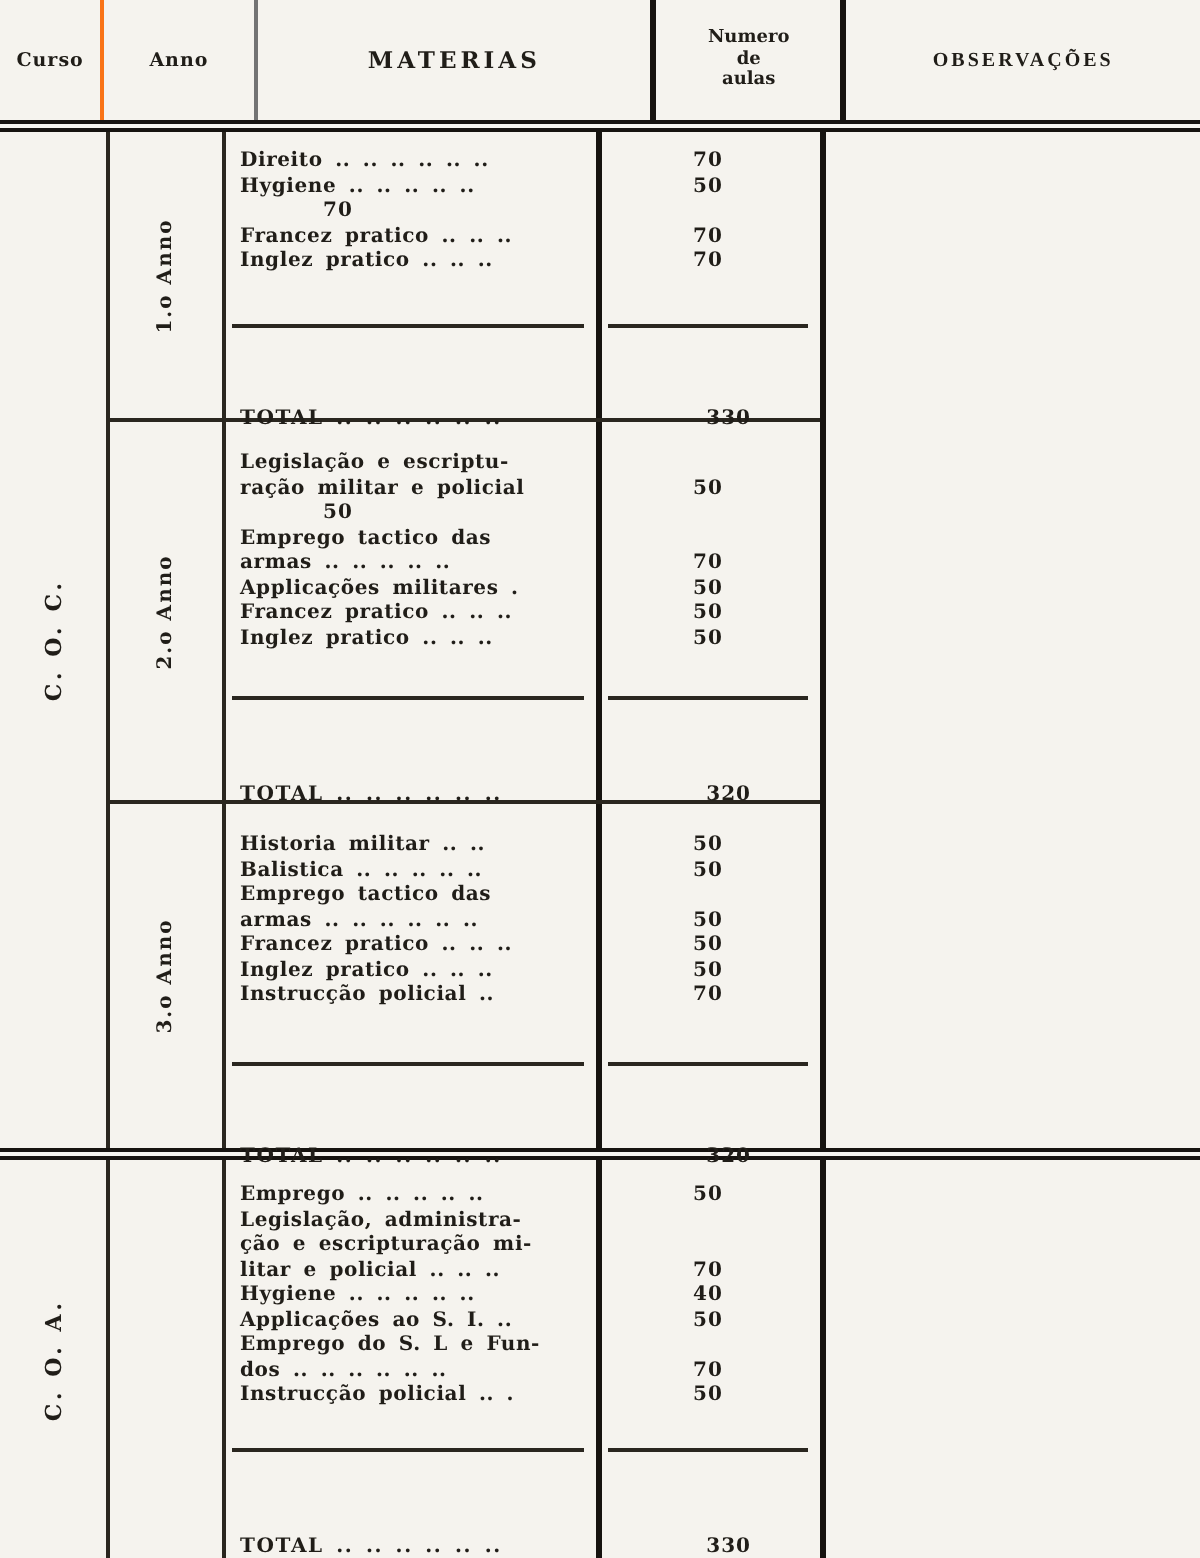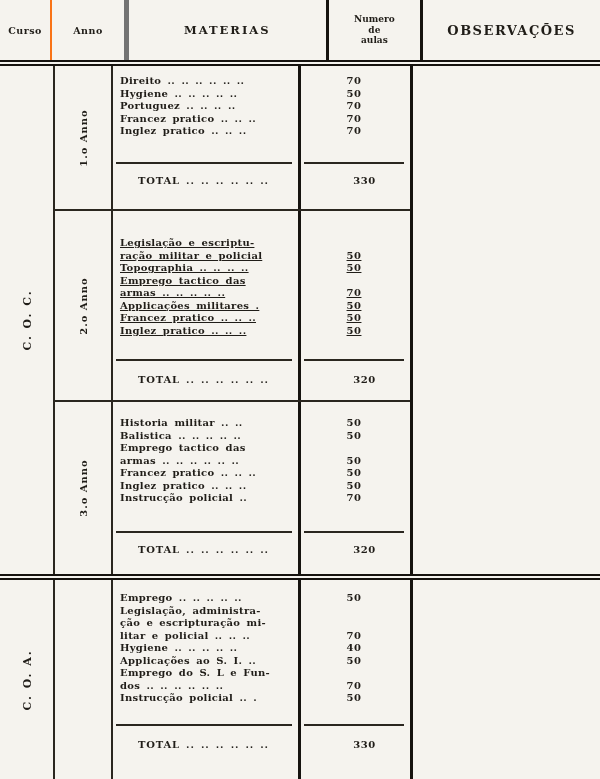--- a/index.html
+++ b/index.html
@@ -11,25 +11,25 @@
     font-family:"DejaVu Serif", serif;
     color:#201d18;
     font-weight:bold;
     overflow:hidden;
     margin:0 auto;
   }
   
   .thead{display:flex;height:60px;}
   .hcell{display:flex;align-items:center;justify-content:center;text-align:center;}
   .h-curso{width:55px;border-right:2px solid #f97316;font-size:9.5px;letter-spacing:.5px;}
-  .h-anno{width:81px;border-right:5px solid #737373;font-size:9.5px;letter-spacing:.5px;}
+  .h-anno{width:81px;border-right:2px solid #737373;font-size:9.5px;letter-spacing:.5px;}
   .h-materias{width:208px;font-size:11.5px;letter-spacing:2px;text-align:center;}
   .h-numero{width:100px;border-left:3px solid #16130f;font-size:9px;line-height:10.5px;}
   .h-numero span{white-space:pre-line;}
-  .h-observ{width:190px;border-left:3px solid #16130f;font-size:13px;letter-spacing:1.5px;}
+  .h-observ{width:190px;border-left:3px solid #16130f;font-size:10px;letter-spacing:1.5px;font-family:Liberation Serif, serif;}
   
   .dline{height:6px;border-top:2px solid #16130f;border-bottom:2px solid #16130f;}
   
   .group{display:flex;}
   .curso-cell{width:55px;position:relative;border-right:2px solid #2a261f;}
   .curso-cell span{
     position:absolute;left:50%;top:50%;
     transform:translate(-50%,-50%) rotate(-90deg);
     white-space:nowrap;font-size:11px;letter-spacing:2px;
   }
@@ -54,26 +54,26 @@
     font-size:10px;line-height:12.5px;letter-spacing:.3px;word-spacing:2.5px;
     white-space:pre-line;
   }
   .subj-val{width:112px;text-align:center;font-size:10px;line-height:12.5px;letter-spacing:.5px;}
   
   .tdivider{display:flex;height:2px;}
   .tdivider .seg-l{width:176px;margin-left:3px;border-top:2px solid #2a261f;}
   .tdivider .seg-r{width:100px;margin-left:12px;border-top:2px solid #2a261f;}
   
   .total-row{display:flex;align-items:flex-end;}
-  .total-label{width:218px;padding-left:25px;font-size:10px;line-height:12.5px;letter-spacing:.8px;word-spacing:2px;}
-  .total-val{width:97px;text-align:center;font-size:10px;line-height:12.5px;letter-spacing:.5px;}
+  .total-label{width:218px;padding-left:7px;font-size:10px;line-height:12.5px;letter-spacing:.8px;word-spacing:2px;}
+  .total-val{width:97px;text-align:center;font-size:10px;line-height:12.5px;letter-spacing:.5px;margin-top:29px;}
   
   .sec-g0-s0{height:145px;} .sec-g0-s0 .subjects{padding-top:9px;}
   .sec-g0-s0 .tdivider{margin-top:24px;} .sec-g0-s0 .total-row{margin-top:11px;}
-  .sec-g0-s1{height:191px;} .sec-g0-s1 .subjects{padding-top:26px;text-decoration:underline;}
+  .sec-g0-s1{height:191px;} .sec-g0-s1 .subjects{padding-top:15px;}
   .sec-g0-s1 .tdivider{margin-top:22px;} .sec-g0-s1 .total-row{margin-top:13px;}
   .sec-g0-s2{height:172px;} .sec-g0-s2 .subjects{padding-top:15px;}
   .sec-g0-s2 .tdivider{margin-top:26px;} .sec-g0-s2 .total-row{margin-top:11px;}
   .sec-g1-s0{height:199px;} .sec-g1-s0 .subjects{padding-top:12px;}
   .sec-g1-s0 .tdivider{margin-top:19px;} .sec-g1-s0 .total-row{margin-top:13px;}
 </style>
 </head>
 <body>
 
 <div class="page">
@@ -115,21 +115,20 @@
               <div class="subjects">
                 <div class="subj-row">
                   <div class="subj-name">Direito .. .. .. .. .. ..</div>
                   <div class="subj-val">70</div>
                 </div>
                 <div class="subj-row">
                   <div class="subj-name">Hygiene .. .. .. .. ..</div>
                   <div class="subj-val">50</div>
                 </div>
                 <div class="subj-row">
-                  <div class="subj-name">Portuguez .. .. .. ..</div>
                   <div class="subj-val">70</div>
                 </div>
                 <div class="subj-row">
                   <div class="subj-name">Francez pratico .. .. ..</div>
                   <div class="subj-val">70</div>
                 </div>
                 <div class="subj-row">
                   <div class="subj-name">Inglez pratico .. .. ..</div>
                   <div class="subj-val">70</div>
                 </div>
@@ -151,21 +150,20 @@
             </div>
             <div class="content-cell">
               <div class="vline"></div>
               <div class="subjects">
                 <div class="subj-row">
                   <div class="subj-name">Legislação e escriptu-
 ração militar e policial</div>
                   <div class="subj-val">50</div>
                 </div>
                 <div class="subj-row">
-                  <div class="subj-name">Topographia .. .. .. ..</div>
                   <div class="subj-val">50</div>
                 </div>
                 <div class="subj-row">
                   <div class="subj-name">Emprego tactico das
 armas .. .. .. .. ..</div>
                   <div class="subj-val">70</div>
                 </div>
                 <div class="subj-row">
                   <div class="subj-name">Applicações militares .</div>
                   <div class="subj-val">50</div>

